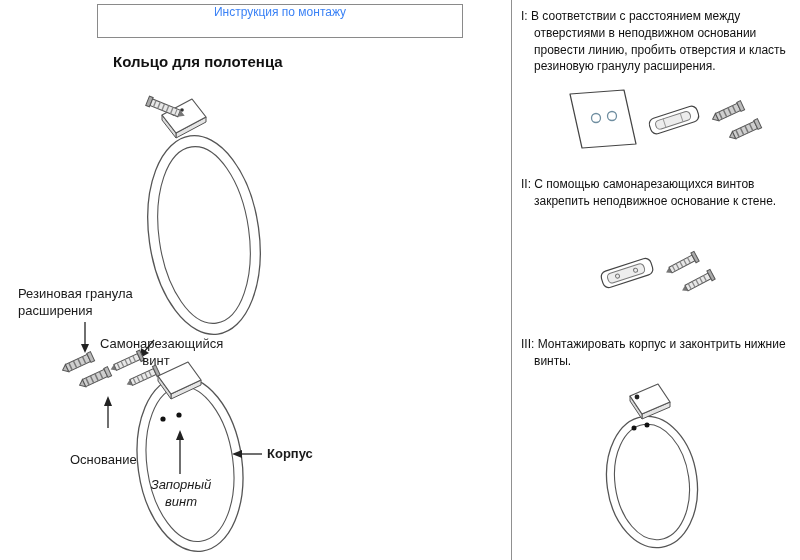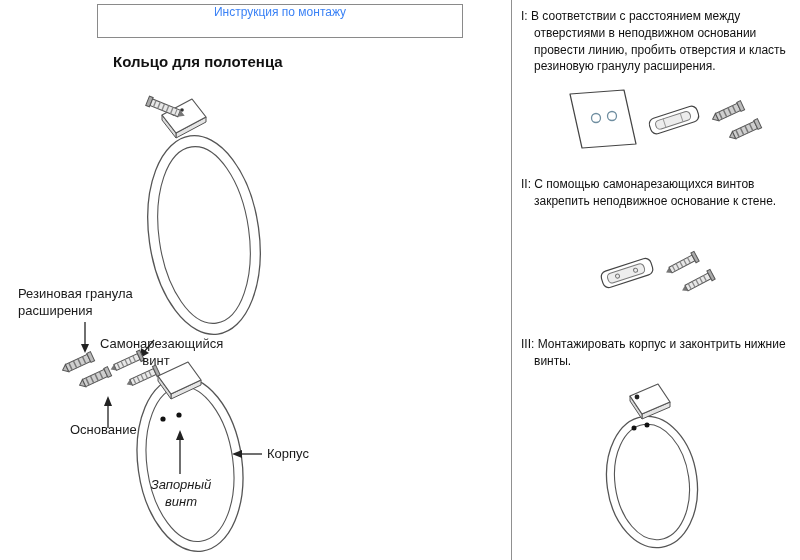--- a/index.html
+++ b/index.html
@@ -117,24 +117,24 @@
     <g>
       <line x1="254" y1="176" x2="232" y2="176" stroke="#222" stroke-width="1.3"></line>
       <polygon points="234,172 234,180 224,176" fill="#222"></polygon>
     </g>
   </svg>
 
   <div class="abs lbl" style="left:18px;top:286px;">Резиновая гранула
 расширения</div>
   <div class="abs lbl lbl-center" style="left:100px;top:312px;width:112px;margin-top:24px;">Самонарезающийся
 винт</div>
-  <div class="abs lbl" style="left:70px;top:422px;text-align:center;">Основание</div>
+  <div class="abs lbl" style="left:70px;top:452px;text-align:center;">Основание</div>
   <div class="abs lbl lbl-center" style="left:148px;top:477px;width:66px;font-style:italic;">Запорный
 винт</div>
-  <div class="abs lbl" style="left:267px;top:446px;">Корпус</div>
+  <div class="abs lbl" style="left:267px;top:446px;font-weight:bold;">Корпус</div>
 
   <div class="abs step" style="left:521px;top:8px;">I: В соответствии с расстоянием между отверстиями в неподвижном основании провести линию, пробить отверстия и класть резиновую гранулу расширения.</div>
 
   <svg class="abs" style="left:556px;top:86px;" width="220" height="78" viewBox="0 0 220 78">
 
     <g>
       <path d="M14,8 L68,4 L80,58 L26,62 Z" fill="#ffffff" stroke="#444" stroke-width="1.2" stroke-linejoin="round"></path>
       <circle cx="40" cy="32" r="4.5" fill="none" stroke="#6f8ea0" stroke-width="1.3"></circle>
       <circle cx="56" cy="30" r="4.5" fill="none" stroke="#6f8ea0" stroke-width="1.3"></circle>
     </g>

